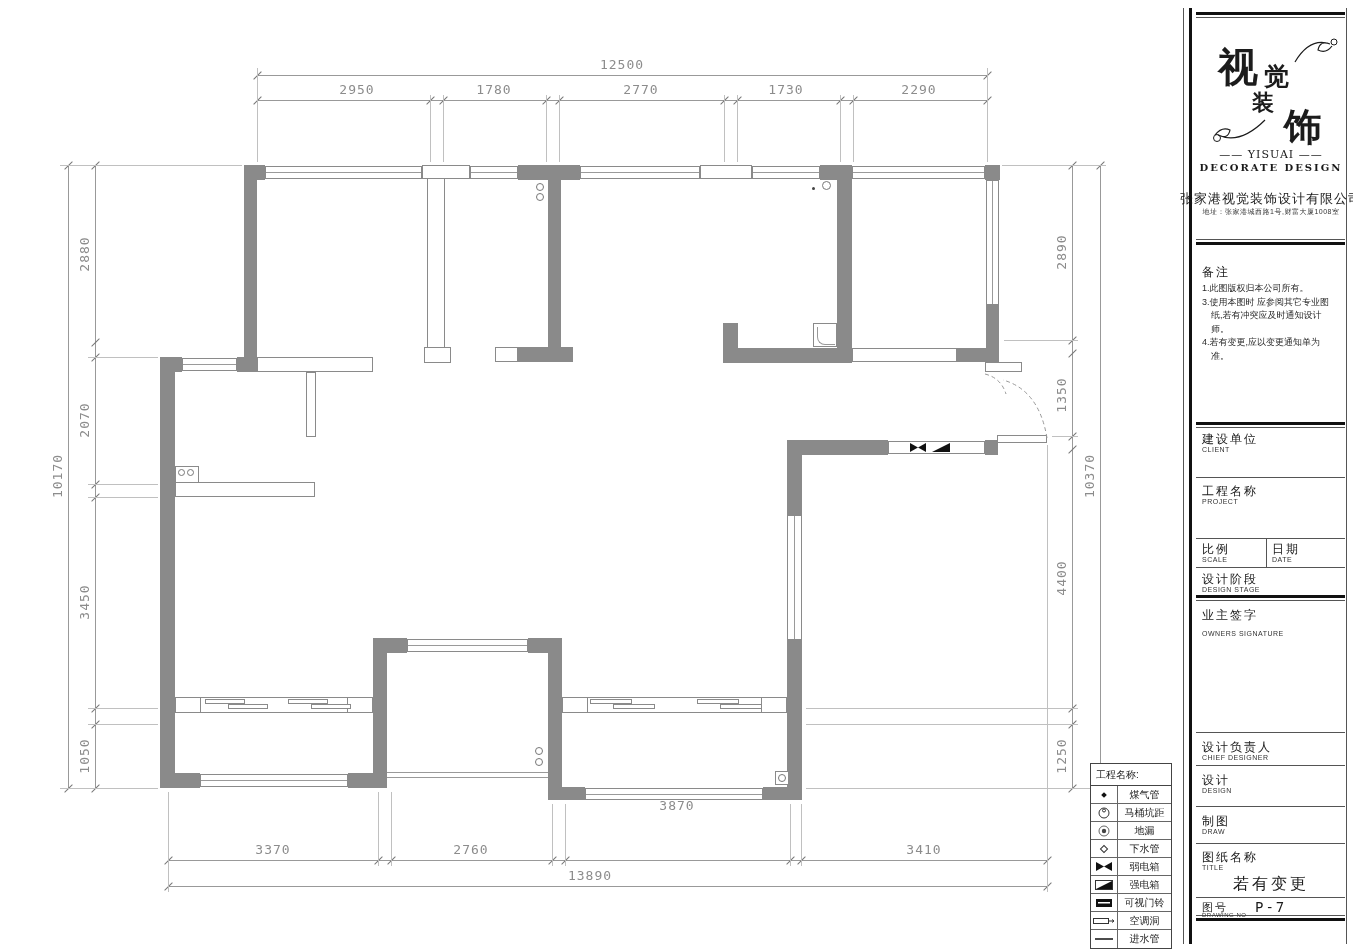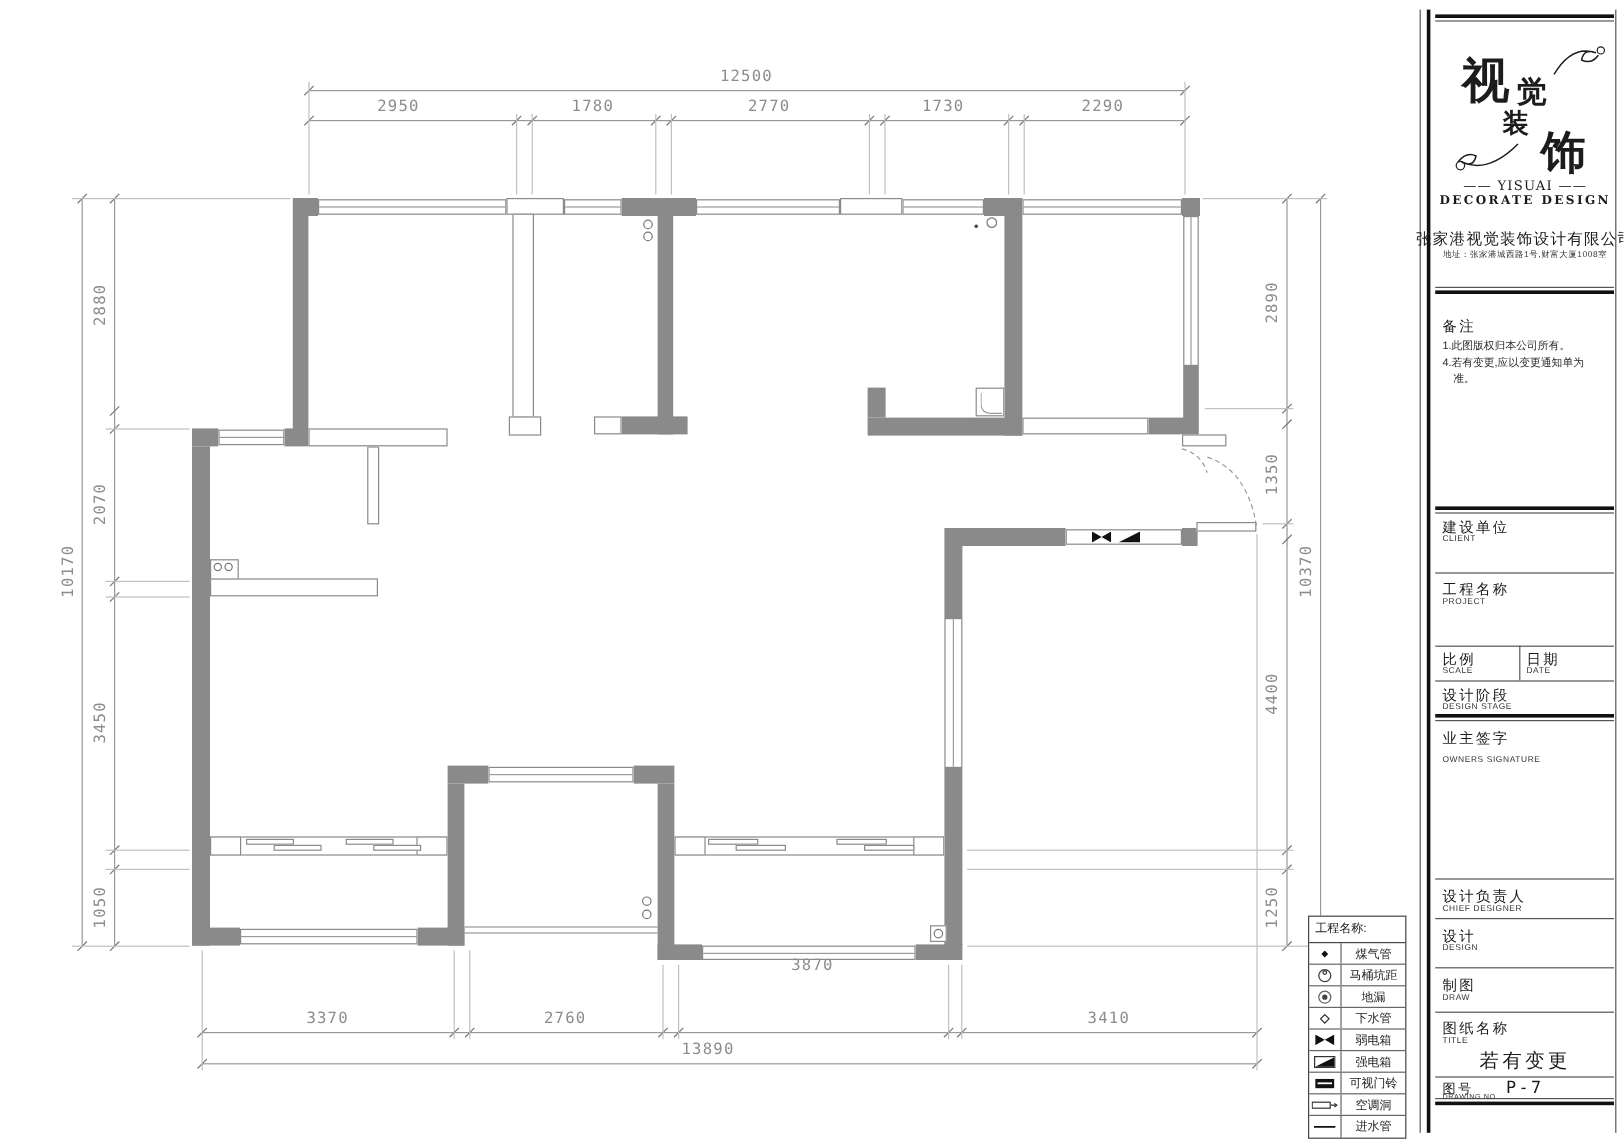--- a/index.html
+++ b/index.html
@@ -170,21 +170,21 @@
     <div class="exv" style="left:987px;top:68px;height:94px"></div>
     <div class="exv" style="left:430px;top:95px;height:67px"></div>
     <div class="exv" style="left:443px;top:95px;height:67px"></div>
     <div class="exv" style="left:546px;top:95px;height:67px"></div>
     <div class="exv" style="left:559px;top:95px;height:67px"></div>
     <div class="exv" style="left:724px;top:95px;height:67px"></div>
     <div class="exv" style="left:737px;top:95px;height:67px"></div>
     <div class="exv" style="left:840px;top:95px;height:67px"></div>
     <div class="exv" style="left:853px;top:95px;height:67px"></div>
     <div class="dth" style="left:622px;top:64px">12500</div>
-    <div class="dth" style="left:332px;top:89px">2950</div>
+    <div class="dth" style="left:357px;top:89px">2950</div>
     <div class="dth" style="left:494px;top:89px">1780</div>
     <div class="dth" style="left:641px;top:89px">2770</div>
     <div class="dth" style="left:786px;top:89px">1730</div>
     <div class="dth" style="left:919px;top:89px">2290</div>
 
     <div class="dlv" style="left:68px;top:165px;height:623px"></div>
     <div class="dlv" style="left:95px;top:165px;height:623px"></div>
     <div class="tk" style="left:63px;top:165px"></div>
     <div class="tk" style="left:63px;top:788px"></div>
     <div class="tk" style="left:90px;top:165px"></div>
@@ -382,20 +382,21 @@
       </svg>
       <div class="cn ctr" style="left:1271px;top:148px;font-size:11px;font-family:'DejaVu Serif',serif;letter-spacing:1px">—— YISUAI ——</div>
       <div class="cn ctr" style="left:1271px;top:162px;font-size:10px;font-family:'DejaVu Serif',serif;font-weight:bold;letter-spacing:2px">DECORATE DESIGN</div>
     </div>
     <div class="cn ctr" style="left:1271px;top:190px;font-size:13px;letter-spacing:1px">张家港视觉装饰设计有限公司</div>
     <div class="en ctr" style="left:1271px;top:207px">地址：张家港城西路1号,财富大厦1008室</div>
 
     <div class="cn" style="left:1202px;top:264px">备注</div>
     <div class="notes">
       <div>1.此图版权归本公司所有。</div>
+      <div>3.使用本图时 应参阅其它专业图纸,若有冲突应及时通知设计师。</div>
       <div>4.若有变更,应以变更通知单为准。</div>
     </div>
 
     <div class="cn" style="left:1202px;top:431px">建设单位</div>
     <div class="en" style="left:1202px;top:446px">CLIENT</div>
     <div class="cn" style="left:1202px;top:483px">工程名称</div>
     <div class="en" style="left:1202px;top:498px">PROJECT</div>
     <div class="cn" style="left:1202px;top:541px">比例</div>
     <div class="en" style="left:1202px;top:556px">SCALE</div>
     <div class="cn" style="left:1272px;top:541px">日期</div>

